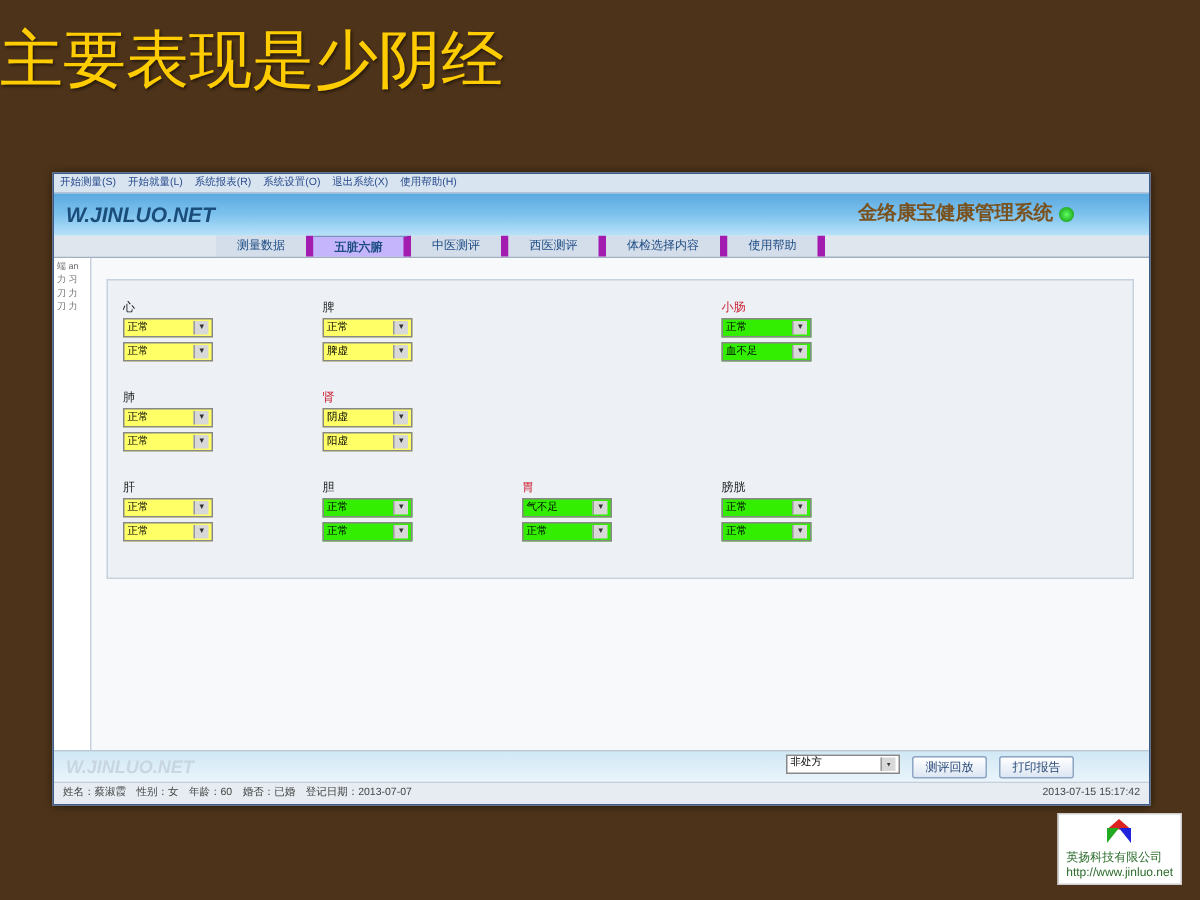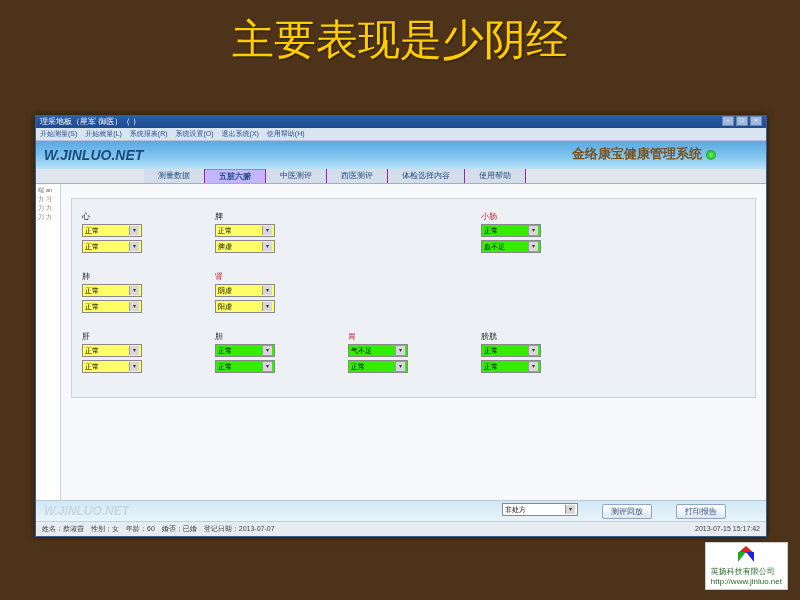--- a/index.html
+++ b/index.html
@@ -8,21 +8,20 @@
     width: 800px;
     height: 600px;
     background: #4d3319;
     font-family: "Microsoft YaHei", SimSun, sans-serif;
     overflow: hidden;
     position: relative;
   }
   .slide-title {
     color: #ffcc00;
     font-size: 42px;
-    text-align: center;
     padding: 12px 0 8px 0;
     font-weight: normal;
     text-shadow: 1px 1px 2px rgba(0,0,0,0.5);
   }
   .app-window {
     position: absolute;
     left: 35px;
     top: 115px;
     width: 730px;
     height: 420px;
@@ -84,21 +83,21 @@
     background:#e0e6ee;
     border-bottom:1px solid #a0b0c0;
     height:14px;
   }
   .tab {
     flex:0 0 auto;
     padding:0 14px;
     font-size:8px;
     line-height:14px;
     color:#1d4d84;
-    border-right:1px solid #a21caf;
+    border-right:5px solid #a21caf;
     background:#d4ddea;
   }
   .tab.spacer-left { width:80px; background:#e0e6ee; border-right:none;}
   .tab.active { background:#c4b5fd; font-weight:bold; border-top:1px solid #7a95bd;}
   .workspace {
     flex:1;
     display:flex;
     background:#f7f9fb;
     position:relative;
   }
@@ -147,21 +146,21 @@
   .combo-arrow { width:9px;height:9px;background:#d8d8d8;border-left:1px solid #999;font-size:6px;text-align:center;line-height:9px;color:#333;}
   .bottom-banner {
     height:20px;
     background: linear-gradient(#d0e8f5,#eaf4fb);
     border-top:1px solid #b8cad8;
     display:flex;
     align-items:center;
     position:relative;
   }
   .bottom-logo { color:#c8d6e2; font-size:12px; font-weight:bold; font-style:italic; margin-left:8px;}
-  .bottom-controls { position:absolute; right:40px; display:flex; gap:24px; align-items:center;}
+  .bottom-controls { position:absolute; right:50px; display:flex; gap:8px; align-items:center;font-family:Liberation Mono, monospace;}
   .btn {
     border:1px solid #8fa5c4;
     background:linear-gradient(#fff,#dce6f2);
     padding:1px 8px;
     font-size:8px;
     border-radius:2px;
     color:#2a4a7a;
   }
   .statusbar {
     height:14px;
@@ -194,28 +193,20 @@
   .cube::before{content:"";position:absolute;width:0;height:0;border-left:8px solid transparent;border-right:8px solid transparent;border-bottom:7px solid #d22;}
   .cube::after{content:"";position:absolute;top:6px;width:0;height:0;border-left:8px solid #2a2;border-right:8px solid #22d;border-top:0;border-bottom:10px solid transparent;}
 </style>
 </head>
 <body>
 
 <div class="slide-title">主要表现是少阴经</div>
 
 <div class="app-window">
 
-  <div class="titlebar">
-    <span>理采地板（星军 御医）（ ）</span>
-    <div class="win-controls">
-      <div class="win-btn">–</div>
-      <div class="win-btn">□</div>
-      <div class="win-btn">×</div>
-    </div>
-  </div>
 
   <div class="menubar">
     <span>开始测量(S)</span>
     <span>开始就量(L)</span>
     <span>系统报表(R)</span>
     <span>系统设置(O)</span>
     <span>退出系统(X)</span>
     <span>使用帮助(H)</span>
   </div>
 

